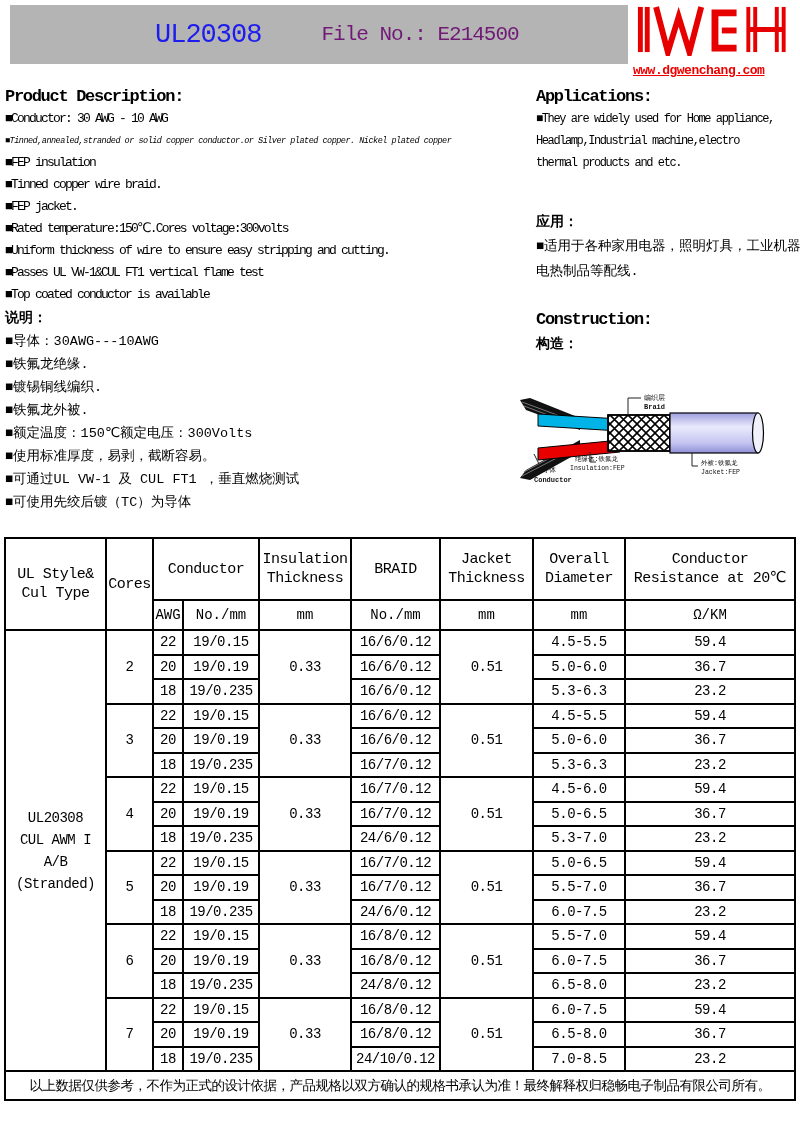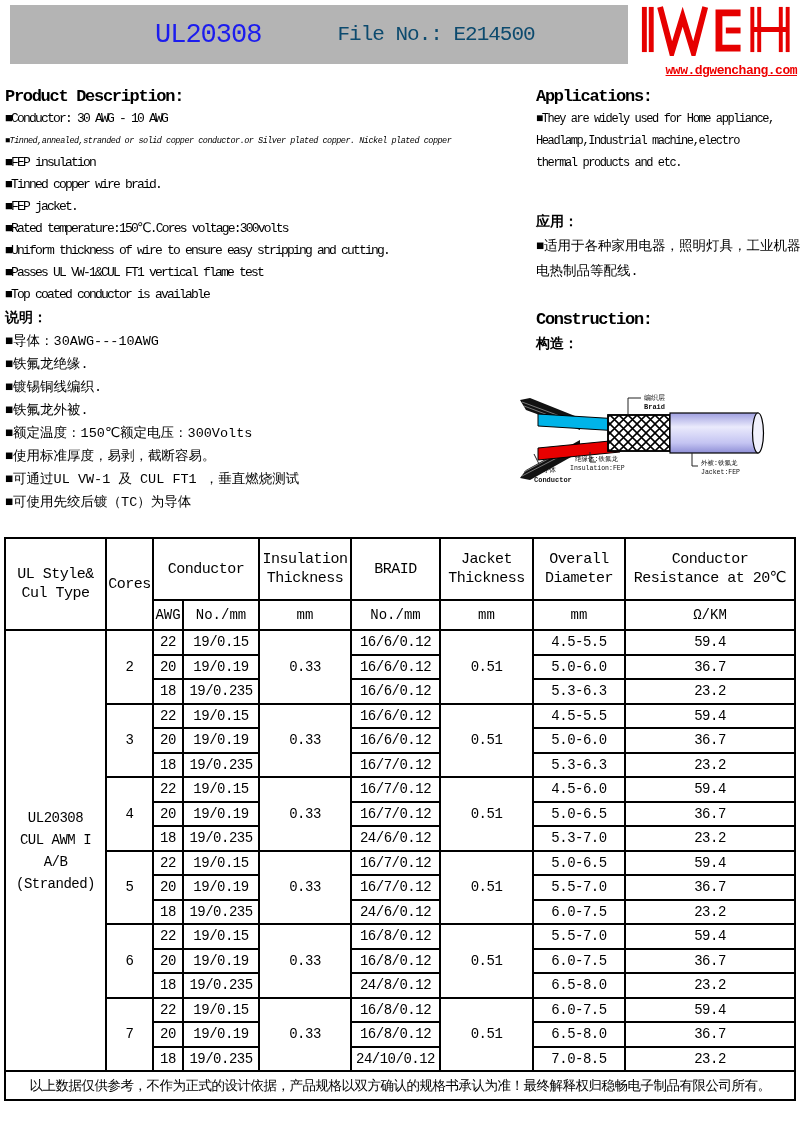--- a/index.html
+++ b/index.html
@@ -3,22 +3,22 @@
 <meta charset="utf-8">
 <style>
   html,body{margin:0;padding:0;background:#fff;}
   .page{position:relative;width:800px;height:1133px;background:#ffffff;overflow:hidden;
         font-family:"Liberation Mono","DejaVu Sans",monospace;color:#000;}
 
   
   .header-bar{position:absolute;left:10px;top:5px;width:618px;height:59px;background:#b4b4b4;
               display:flex;align-items:center;}
   .doc-title{color:#1c1cee;font-size:27px;margin-left:145px;letter-spacing:-1px;}
-  .file-no{color:#0c4a6e;font-size:21px;margin-left:76px;letter-spacing:-1px;}
-  .logo-wrap{position:absolute;left:633px;top:3px;width:164px;height:82px;text-align:right;}
+  .file-no{color:#701a75;font-size:21px;margin-left:60px;letter-spacing:-1px;}
+  .logo-wrap{position:absolute;left:633px;top:3px;width:164px;height:82px;text-align:left;}
   .site-url{display:inline-block;margin-top:1px;color:#ee0000;font-size:13px;letter-spacing:-0.5px;
             text-decoration:underline;font-weight:bold;}
 
   
   .left-col{position:absolute;left:5px;top:86px;width:530px;}
   .sec-heading{font-size:17px;font-weight:bold;letter-spacing:-1.3px;line-height:22px;margin:0;}
   .pd-item{font-size:13px;letter-spacing:-1.8px;line-height:22px;white-space:nowrap;}
   .pd-item.small{font-size:8.5px;letter-spacing:-0.5px;line-height:22px;font-style:italic;}
   .cn-heading{font-size:14px;font-weight:bold;line-height:23px;margin-top:1px;}
   .cn-item{font-size:13.5px;line-height:23px;white-space:nowrap;}

